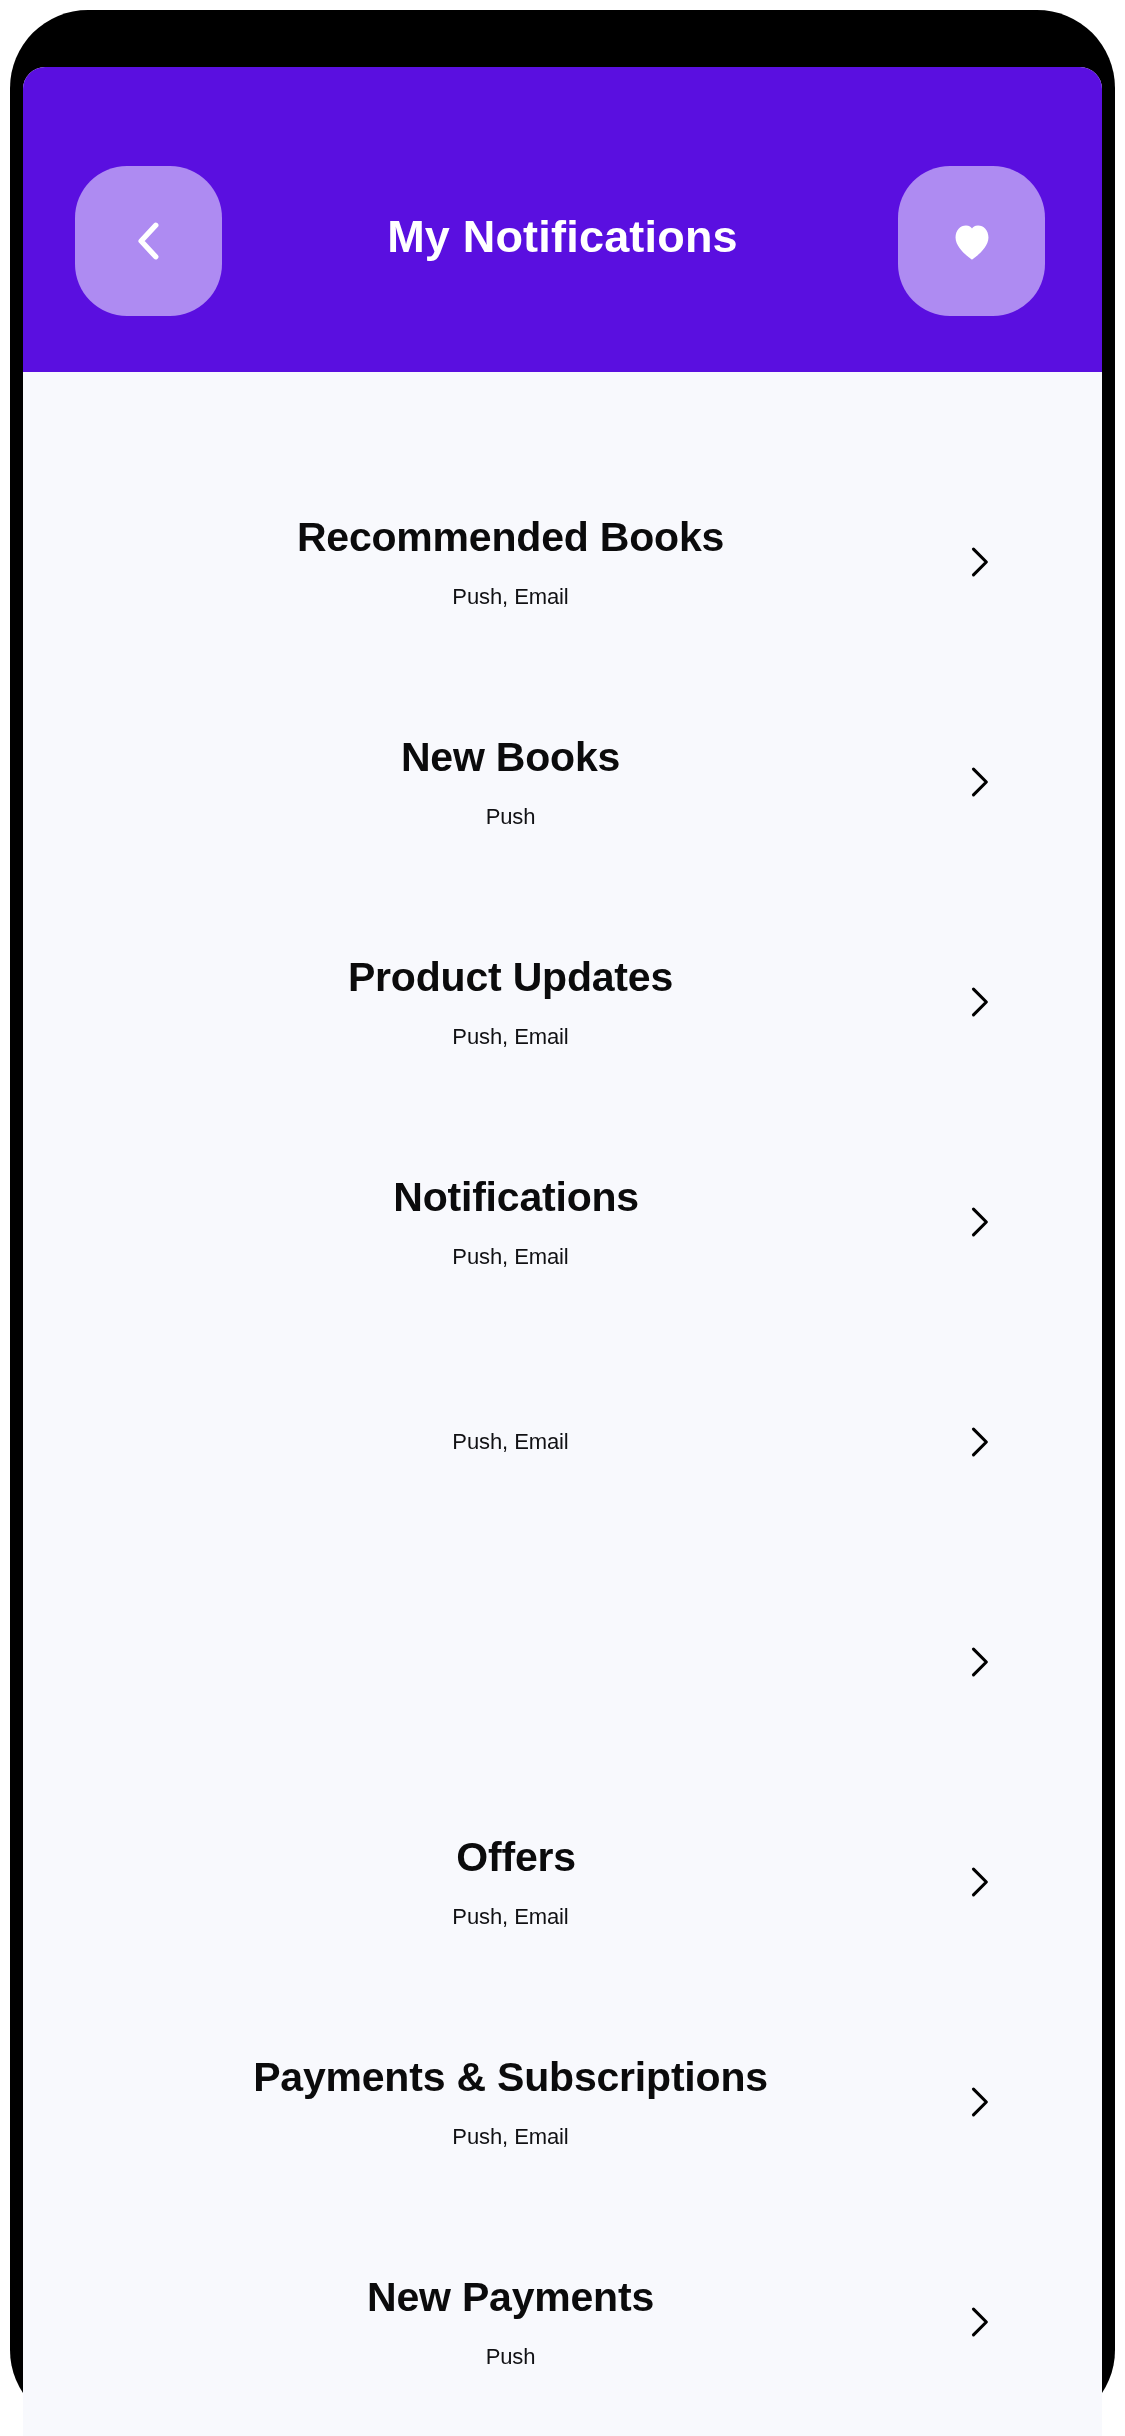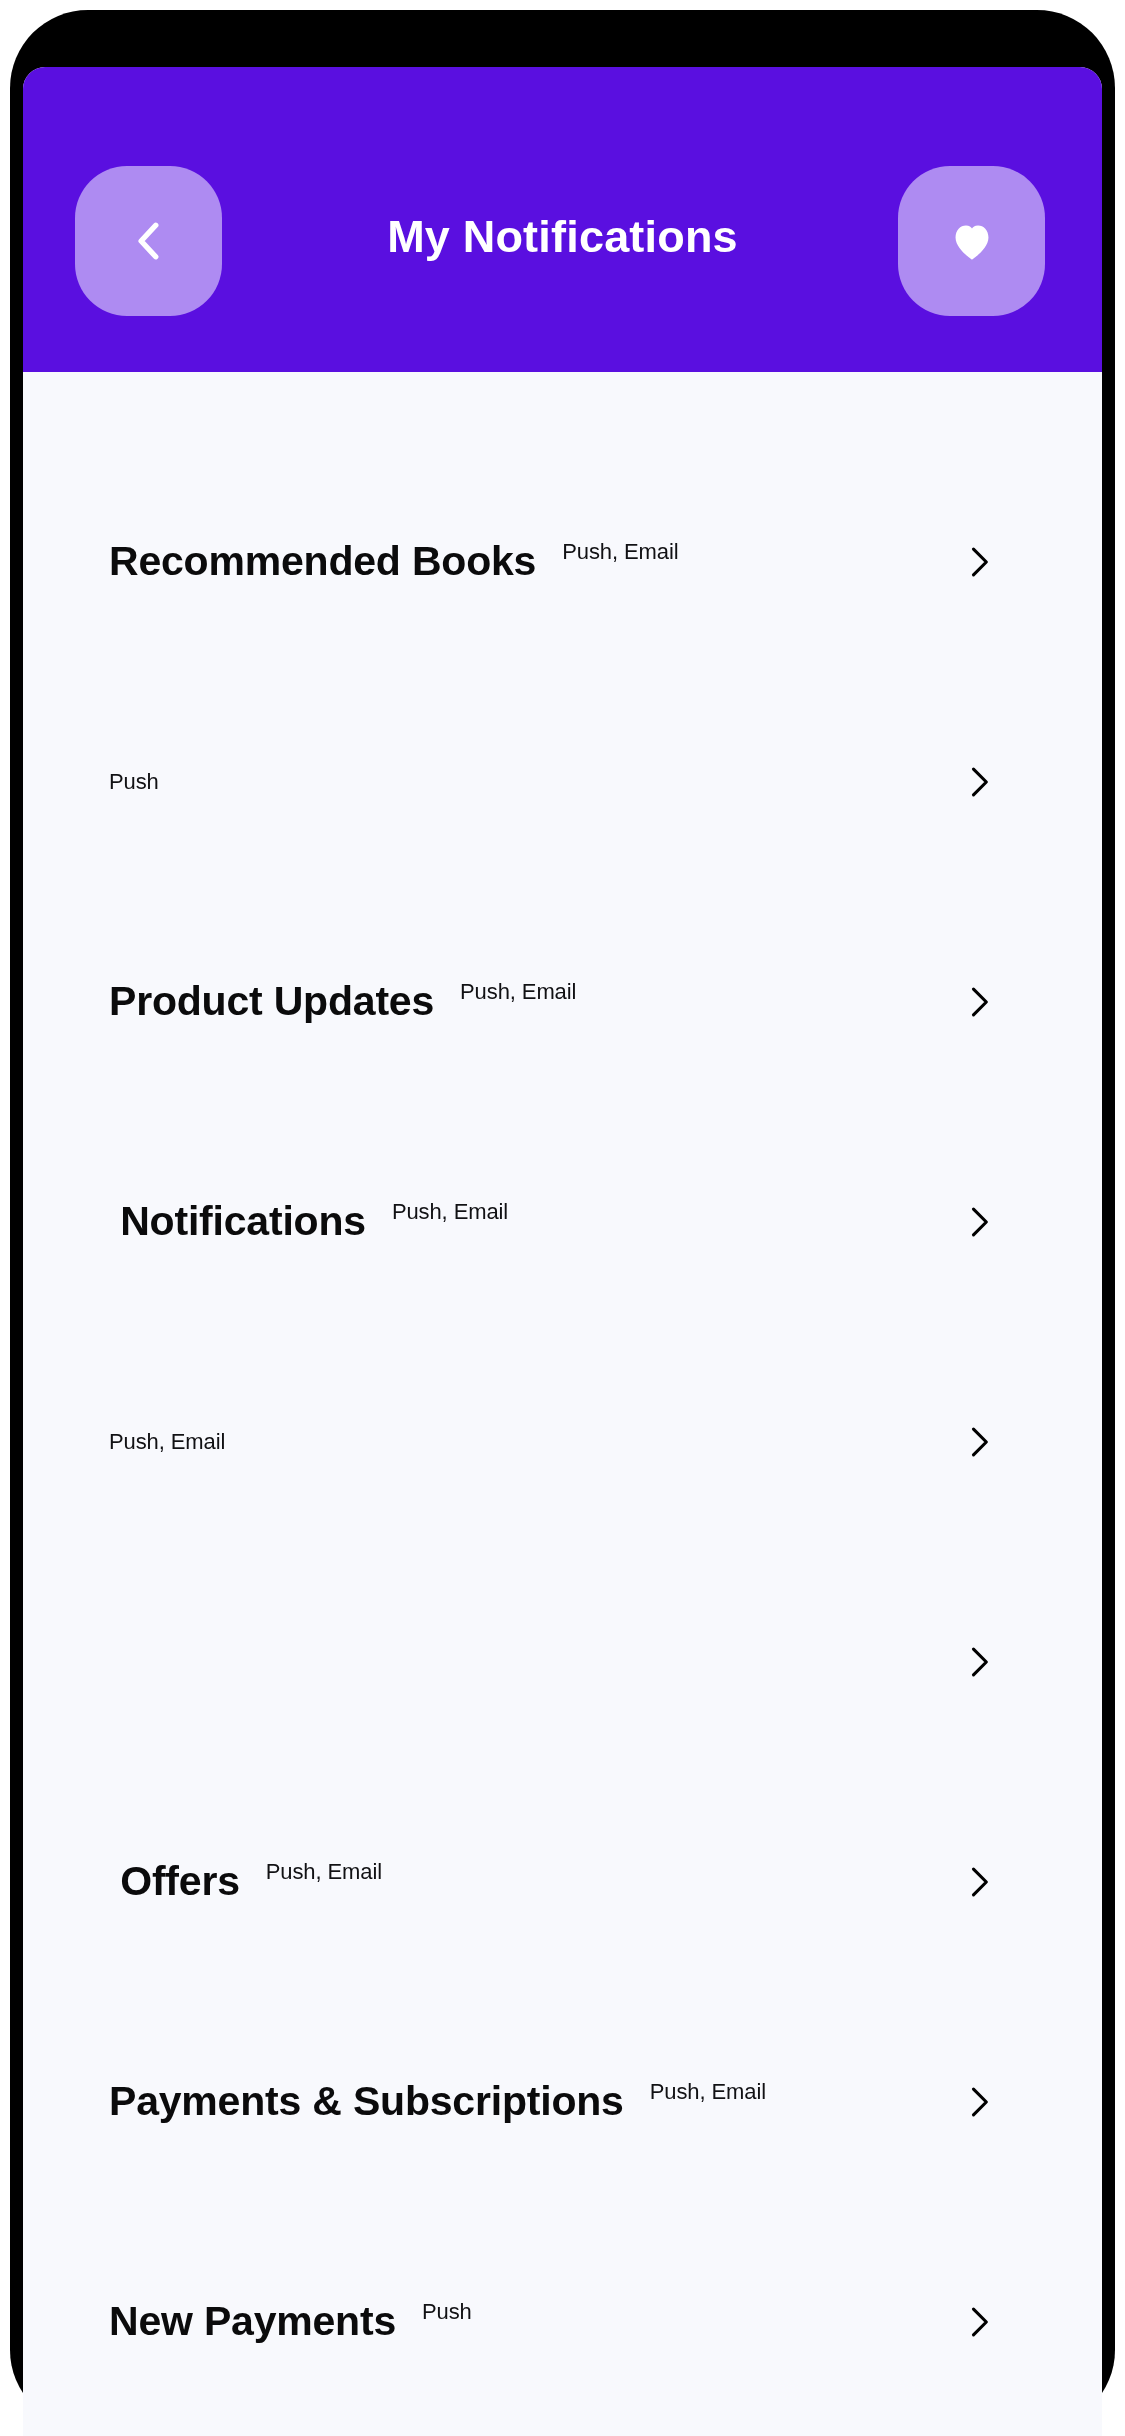--- a/index.html
+++ b/index.html
@@ -78,21 +78,21 @@
     position:relative;
     height:220px;
     padding:0 60px 0 86px;
     display:flex;
     flex-direction:column;
     justify-content:center;
     cursor:pointer;
   }
   .item-text{
     display:flex;
-    flex-direction:row;
+    flex-direction:column;
     gap:26px;
     padding-right:130px;
     text-align:center;
   }
   .item-title{
     font-size:41px;
     font-weight:700;
     color:#0b0b0c;
     line-height:1.05;
     white-space:pre;
@@ -153,20 +153,21 @@
         </div>
         <span class="item-chevron">
           <svg width="44" height="44" viewBox="0 0 24 24" fill="none" stroke="#000000" stroke-width="1.7" stroke-linecap="round" stroke-linejoin="round">
               <polyline points="9 5 16 12 9 19"></polyline>
             </svg>
         </span>
       </div>
 
       <div class="list-item">
         <div class="item-text">
+          <div class="item-title">New Books</div>
           <div class="item-sub">Push</div>
         </div>
         <span class="item-chevron">
           <svg width="44" height="44" viewBox="0 0 24 24" fill="none" stroke="#000000" stroke-width="1.7" stroke-linecap="round" stroke-linejoin="round">
               <polyline points="9 5 16 12 9 19"></polyline>
             </svg>
         </span>
       </div>
 
       <div class="list-item">

